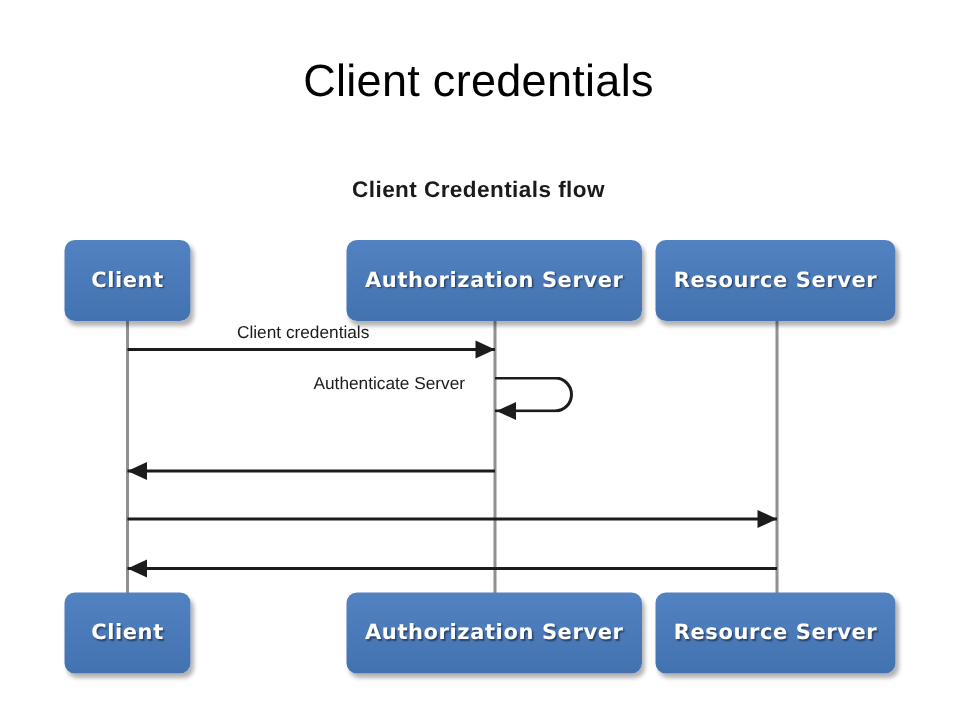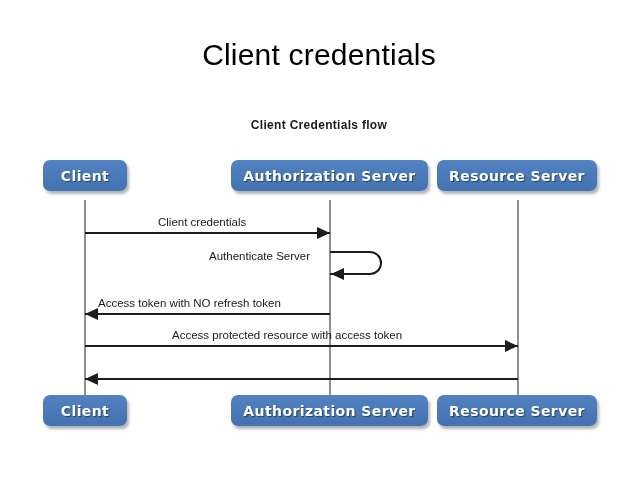--- a/index.html
+++ b/index.html
@@ -38,39 +38,39 @@
     width: 638px;
     height: 340px;
   }
 
   #diagram-title {
     position: absolute;
     left: 0;
     top: 10px;
     width: 638px;
     text-align: center;
-    font-size: 12px;
+    font-size: 15px;
     font-weight: bold;
     color: #1a1a1a;
     letter-spacing: 0.3px;
   }
 
   
   .lifeline {
     position: absolute;
     width: 2px;
     background: #8f9094;
     top: 92px;
     height: 200px;
   }
 
   
   .participant {
     position: absolute;
-    height: 31px;
+    height: 54px;
     border-radius: 7px;
     background: linear-gradient(180deg, #5382c2 0%, #4a79b8 55%, #4372b0 100%);
     box-shadow: 2px 3px 3px rgba(0,0,0,0.30);
     display: flex;
     align-items: center;
     justify-content: center;
     box-sizing: border-box;
   }
   .participant-label {
     color: #ffffff;
@@ -147,25 +147,23 @@
   <div class="msg-line" style="left:85px; top:124px; width:245px;"></div>
   <div class="arrow-head arrow-right" style="left:317px; top:119px;"></div>
   <div class="msg-label" style="left:158px; top:108px;">Client credentials</div>
 
   <div class="self-loop" style="left:330px; top:143px; width:52px; height:24px;"></div>
   <div class="arrow-head arrow-left" style="left:331px; top:160px;"></div>
   <div class="msg-label" style="left:209px; top:142px;">Authenticate Server</div>
 
   <div class="msg-line" style="left:85px; top:205px; width:245px;"></div>
   <div class="arrow-head arrow-left" style="left:85px; top:200px;"></div>
-  <div class="msg-label" style="left:98px; top:189px;">Access token with NO refresh token</div>
 
   <div class="msg-line" style="left:85px; top:237px; width:433px;"></div>
   <div class="arrow-head arrow-right" style="left:505px; top:232px;"></div>
-  <div class="msg-label" style="left:172px; top:221px;">Access protected resource with access token</div>
 
   <div class="msg-line" style="left:85px; top:270px; width:433px;"></div>
   <div class="arrow-head arrow-left" style="left:85px; top:265px;"></div>
 
   <div class="participant" style="left:43px; top:287px; width:84px;">
     <span class="participant-label">Client</span>
   </div>
 
   <div class="participant" style="left:231px; top:287px; width:197px;">
     <span class="participant-label">Authorization Server</span>

